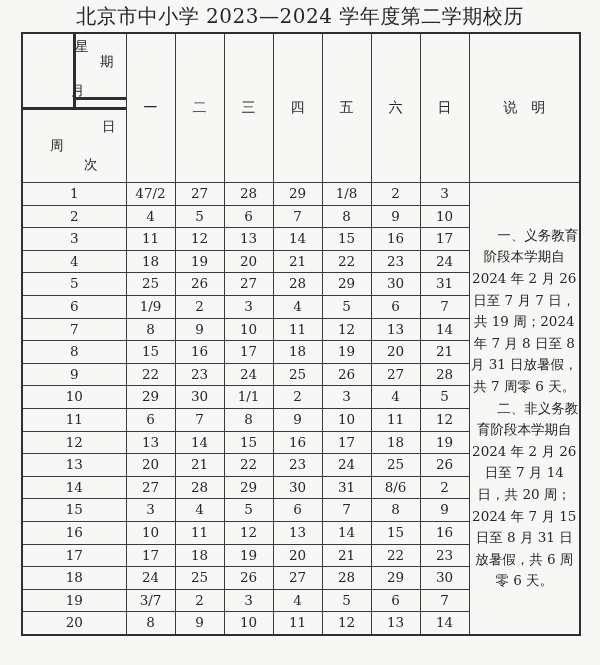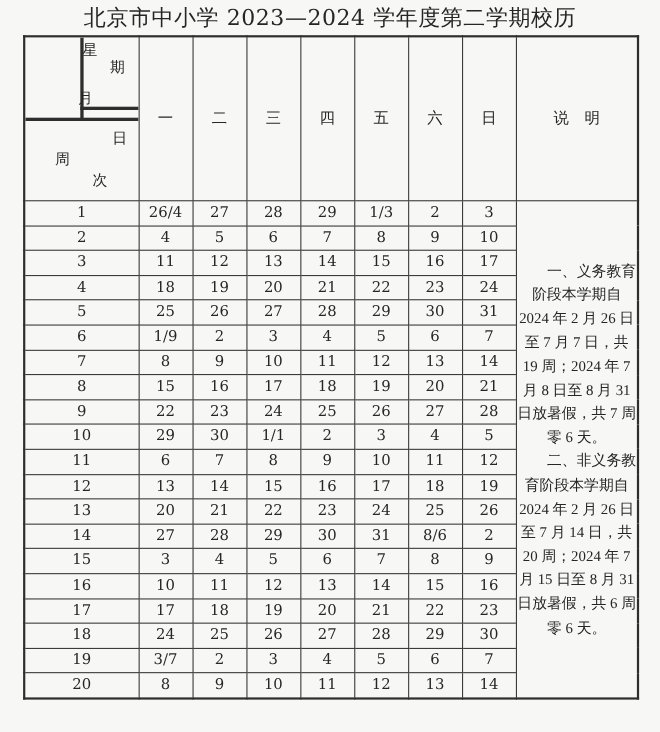--- a/index.html
+++ b/index.html
@@ -88,21 +88,20 @@
     height: 2.5px;
     background: #2e2e2e;
   }
   
   td.notes-cell {
     vertical-align: middle;
     text-align: justify;
     font-size: 13.4px;
     line-height: 22px;
     padding: 2px 7px;
-    font-family: Liberation Serif, serif;
   }
   td.notes-cell p {
     margin: 0;
     text-indent: 2em;
   }
 </style>
 </head>
 <body>
 
 <div class="page">
@@ -138,25 +137,25 @@
         <td class="day-h">二</td>
         <td class="day-h">三</td>
         <td class="day-h">四</td>
         <td class="day-h">五</td>
         <td class="day-h">六</td>
         <td class="day-h">日</td>
         <td class="notes-h">说　明</td>
       </tr>
     <tr class="data-row">
       <td>1</td>
-      <td>26/4</td>
-      <td>27</td>
-      <td>28</td>
-      <td>29</td>
-      <td>1/3</td>
+      <td>47/2</td>
+      <td>27</td>
+      <td>28</td>
+      <td>29</td>
+      <td>1/8</td>
       <td>2</td>
       <td>3</td>
     <td class="notes-cell" rowspan="20">
       <p>一、义务教育阶段本学期自 2024 年 2 月 26 日至 7 月 7 日，共 19 周；2024 年 7 月 8 日至 8 月 31 日放暑假，共 7 周零 6 天。</p>
       <p>二、非义务教育阶段本学期自 2024 年 2 月 26 日至 7 月 14 日，共 20 周；2024 年 7 月 15 日至 8 月 31 日放暑假，共 6 周零 6 天。</p>
     </td>
         </tr>
         <tr class="data-row">
       <td>2</td>
       <td>4</td>

